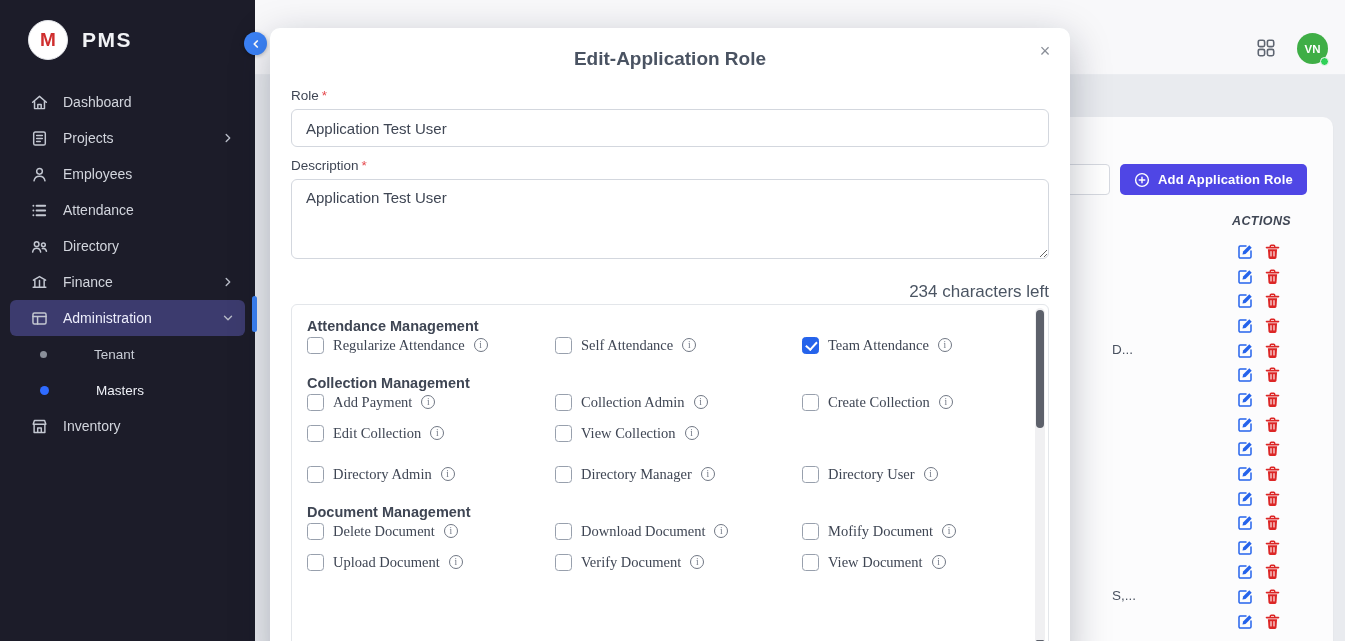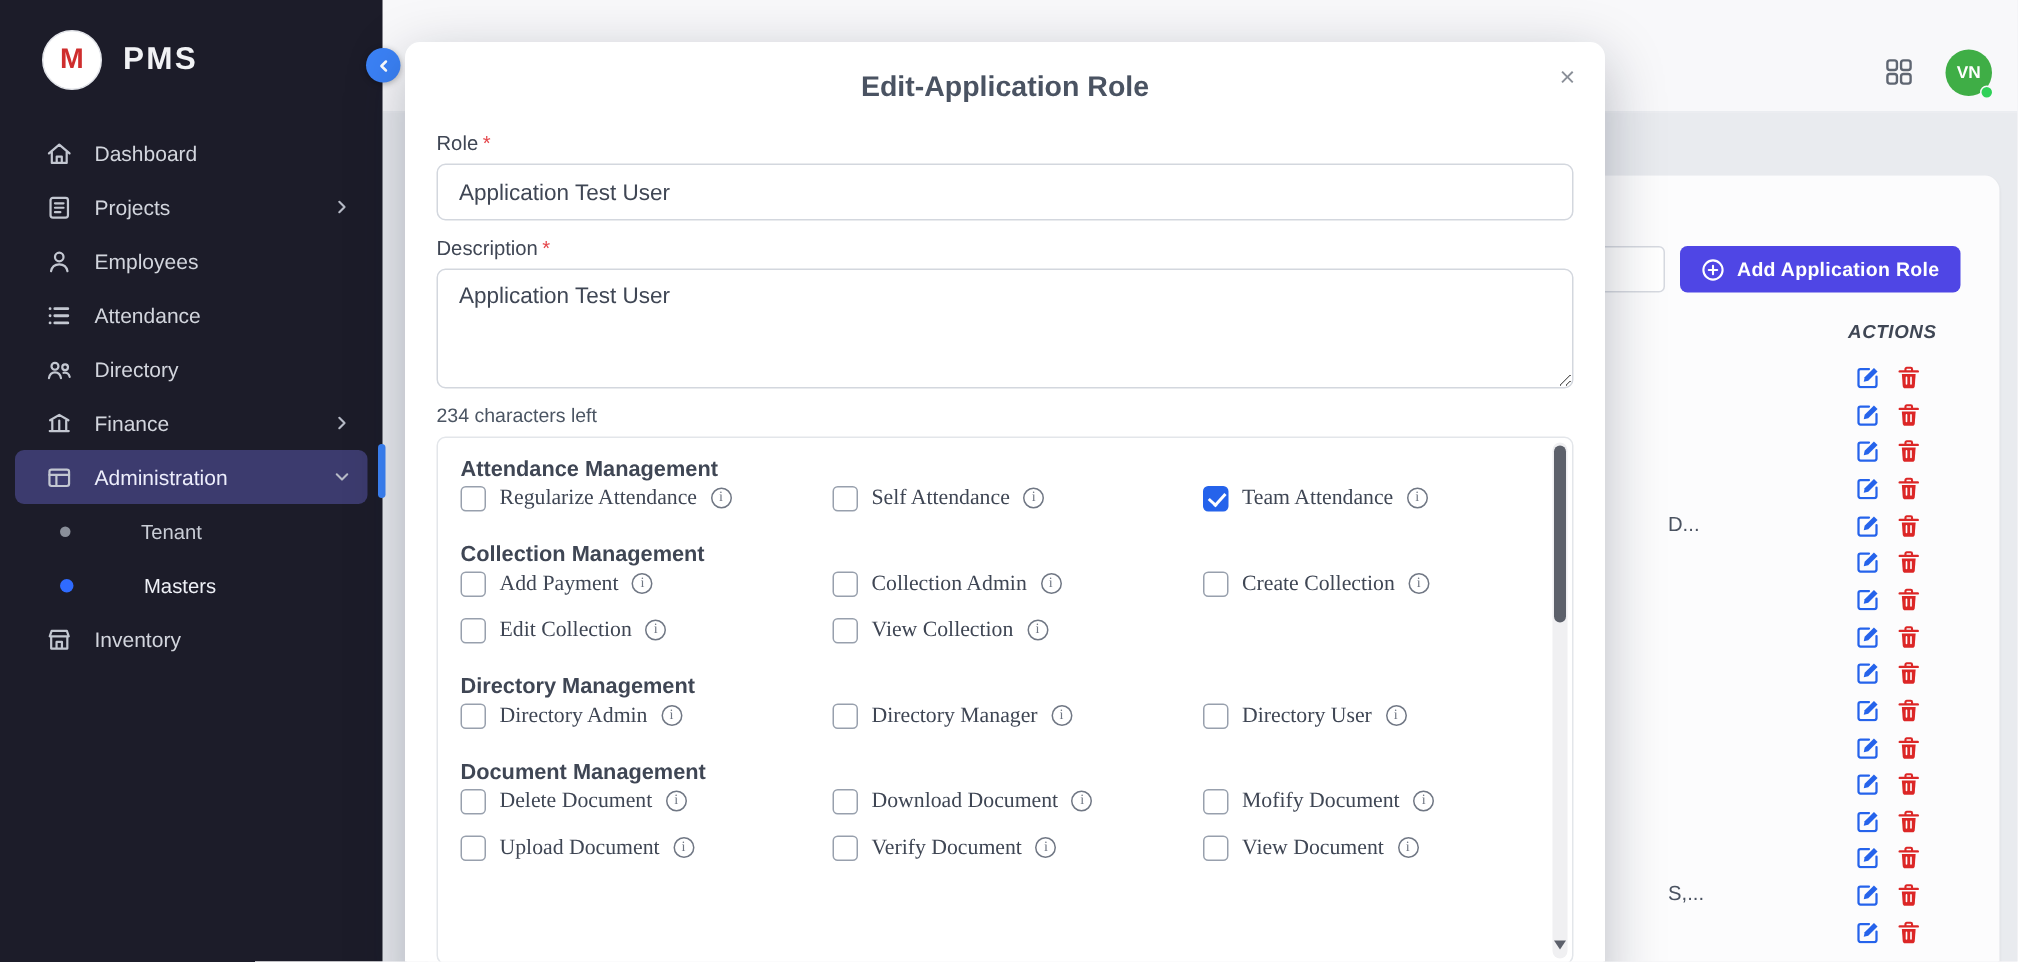--- a/index.html
+++ b/index.html
@@ -66,21 +66,21 @@
   .modal h2 { text-align:center; font-size:19px; font-weight:700; color:#4a5362; margin:0 0 18px; }
   .close-btn { position:absolute; top:10px; right:12px; width:26px; height:26px; background:none; border:none;
                font-size:18px; color:#8a8f98; cursor:pointer; line-height:1; }
   .field-label { font-size:13.5px; color:#3f4654; margin-bottom:5px; height:16px; }
   .req { color:#e5484d; margin-left:3px; }
   .text-input { width:100%; height:38px; border:1px solid #d3d7de; border-radius:6px; padding:0 14px;
                 font-size:15px; color:#3f4654; font-family:inherit; background:#fff; outline:none; }
   .desc-label { margin-top:11px; }
   .textarea { width:100%; height:80px; border:1px solid #d3d7de; border-radius:6px; padding:9px 14px;
               font-size:15px; color:#3f4654; font-family:inherit; resize:both; outline:none; }
-  .chars-left { text-align:left; font-size:13px; color:#4b5563; margin-top:5px; height:15px; }
+  .chars-left { text-align:right; font-size:17px; color:#4b5563; margin-top:19px; height:15px; }
   .permissions { position:relative; margin-top:7px; height:352px; border:1px solid #e3e6ea; border-radius:6px;
                  padding:13px 32px 12px 15px; overflow:hidden; }
   .perm-section + .perm-section { margin-top:19px; }
   .perm-title { font-size:14.5px; font-weight:700; color:#3f4654; }
   .perm-grid { display:grid; grid-template-columns:248px 247px 1fr; row-gap:9px; margin-top:0;font-family:Liberation Serif, serif; }
   .perm-item { display:flex; align-items:center; gap:9px; height:22px; cursor:pointer; }
   .cb { width:17px; height:17px; border:1.8px solid #98a0ad; border-radius:3.5px; background:#fff;
         flex:none; position:relative; }
   .cb.checked { background:#2563eb; border-color:#2563eb; }
   .cb.checked::after { content:""; position:absolute; left:4.5px; top:1px; width:4.5px; height:9px;
@@ -471,21 +471,20 @@
               <span class="info-icon"></span>
             </div>
             <div class="perm-item">
               <span class="cb"></span>
               <span class="perm-label">View Collection</span>
               <span class="info-icon"></span>
             </div>
           </div>
         </div>
         <div class="perm-section">
-          <div class="perm-title">Directory Management</div>
           <div class="perm-grid">
             <div class="perm-item">
               <span class="cb"></span>
               <span class="perm-label">Directory Admin</span>
               <span class="info-icon"></span>
             </div>
             <div class="perm-item">
               <span class="cb"></span>
               <span class="perm-label">Directory Manager</span>
               <span class="info-icon"></span>

